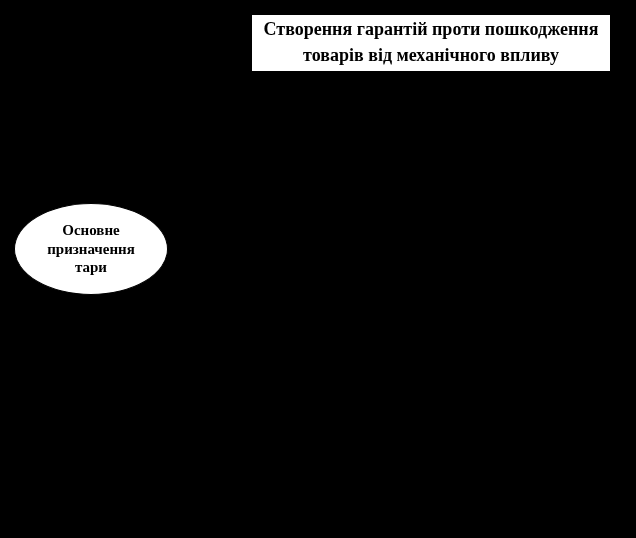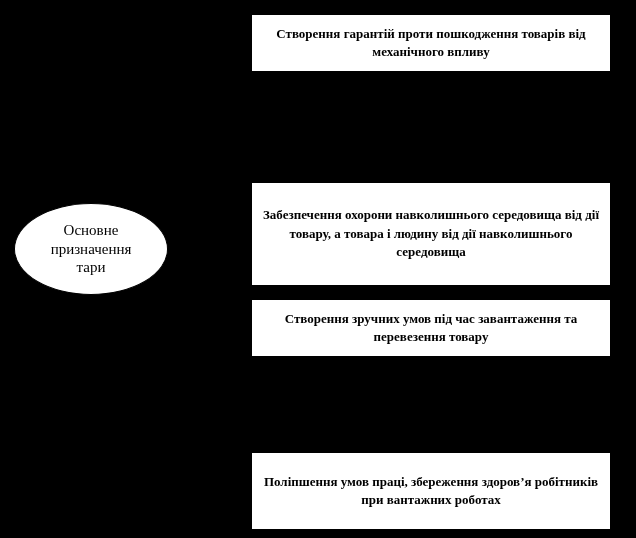--- a/index.html
+++ b/index.html
@@ -27,41 +27,41 @@
       display: flex;
       align-items: center;
       justify-content: center;
       box-sizing: border-box;
     }
     .ellipse-text {
       display: block;
       width: 110px;
       text-align: center;
       font-size: 15px;
-      font-weight: normal;
+      font-weight: bold;
       color: #000000;
       line-height: 1.25;
     }
     .pbox {
       position: absolute;
       left: 251px;
       width: 360px;
       background: #ffffff;
       border: 1px solid #000000;
       box-sizing: border-box;
       display: flex;
       align-items: center;
       justify-content: center;
       padding: 2px 8px;
     }
     .pbox span {
       display: block;
       width: 100%;
       text-align: center;
-      font-size: 13px;
+      font-size: 18px;
       font-weight: bold;
       color: #000000;
       line-height: 1.42;
     }
     .box1 { top: 14px;  height: 58px;  }
     .box2 { top: 87px;  height: 76px;  }
     .box3 { top: 182px; height: 104px; }
     .box4 { top: 299px; height: 58px;  }
     .box5 { top: 367px; height: 78px;  }
     .box6 { top: 452px; height: 78px;  }
@@ -73,26 +73,17 @@
 
   <div class="ellipse">
     <span class="ellipse-text">Основне призначення тари</span>
   </div>
 
   <div class="pbox box1">
     <span>Створення гарантій проти пошкодження товарів від механічного впливу</span>
   </div>
 
 
-  <div class="pbox box3">
-    <span>Забезпечення охорони навколишнього середовища від дії товару, а товара і людину від дії навколишнього середовища</span>
-  </div>
-
-  <div class="pbox box4">
-    <span>Створення зручних умов під час завантаження та перевезення товару</span>
-  </div>
 
 
-  <div class="pbox box6">
-    <span>Поліпшення умов праці, збереження здоров’я робітників при вантажних роботах</span>
-  </div>
+
 
 </div>
 
 </body></html>

